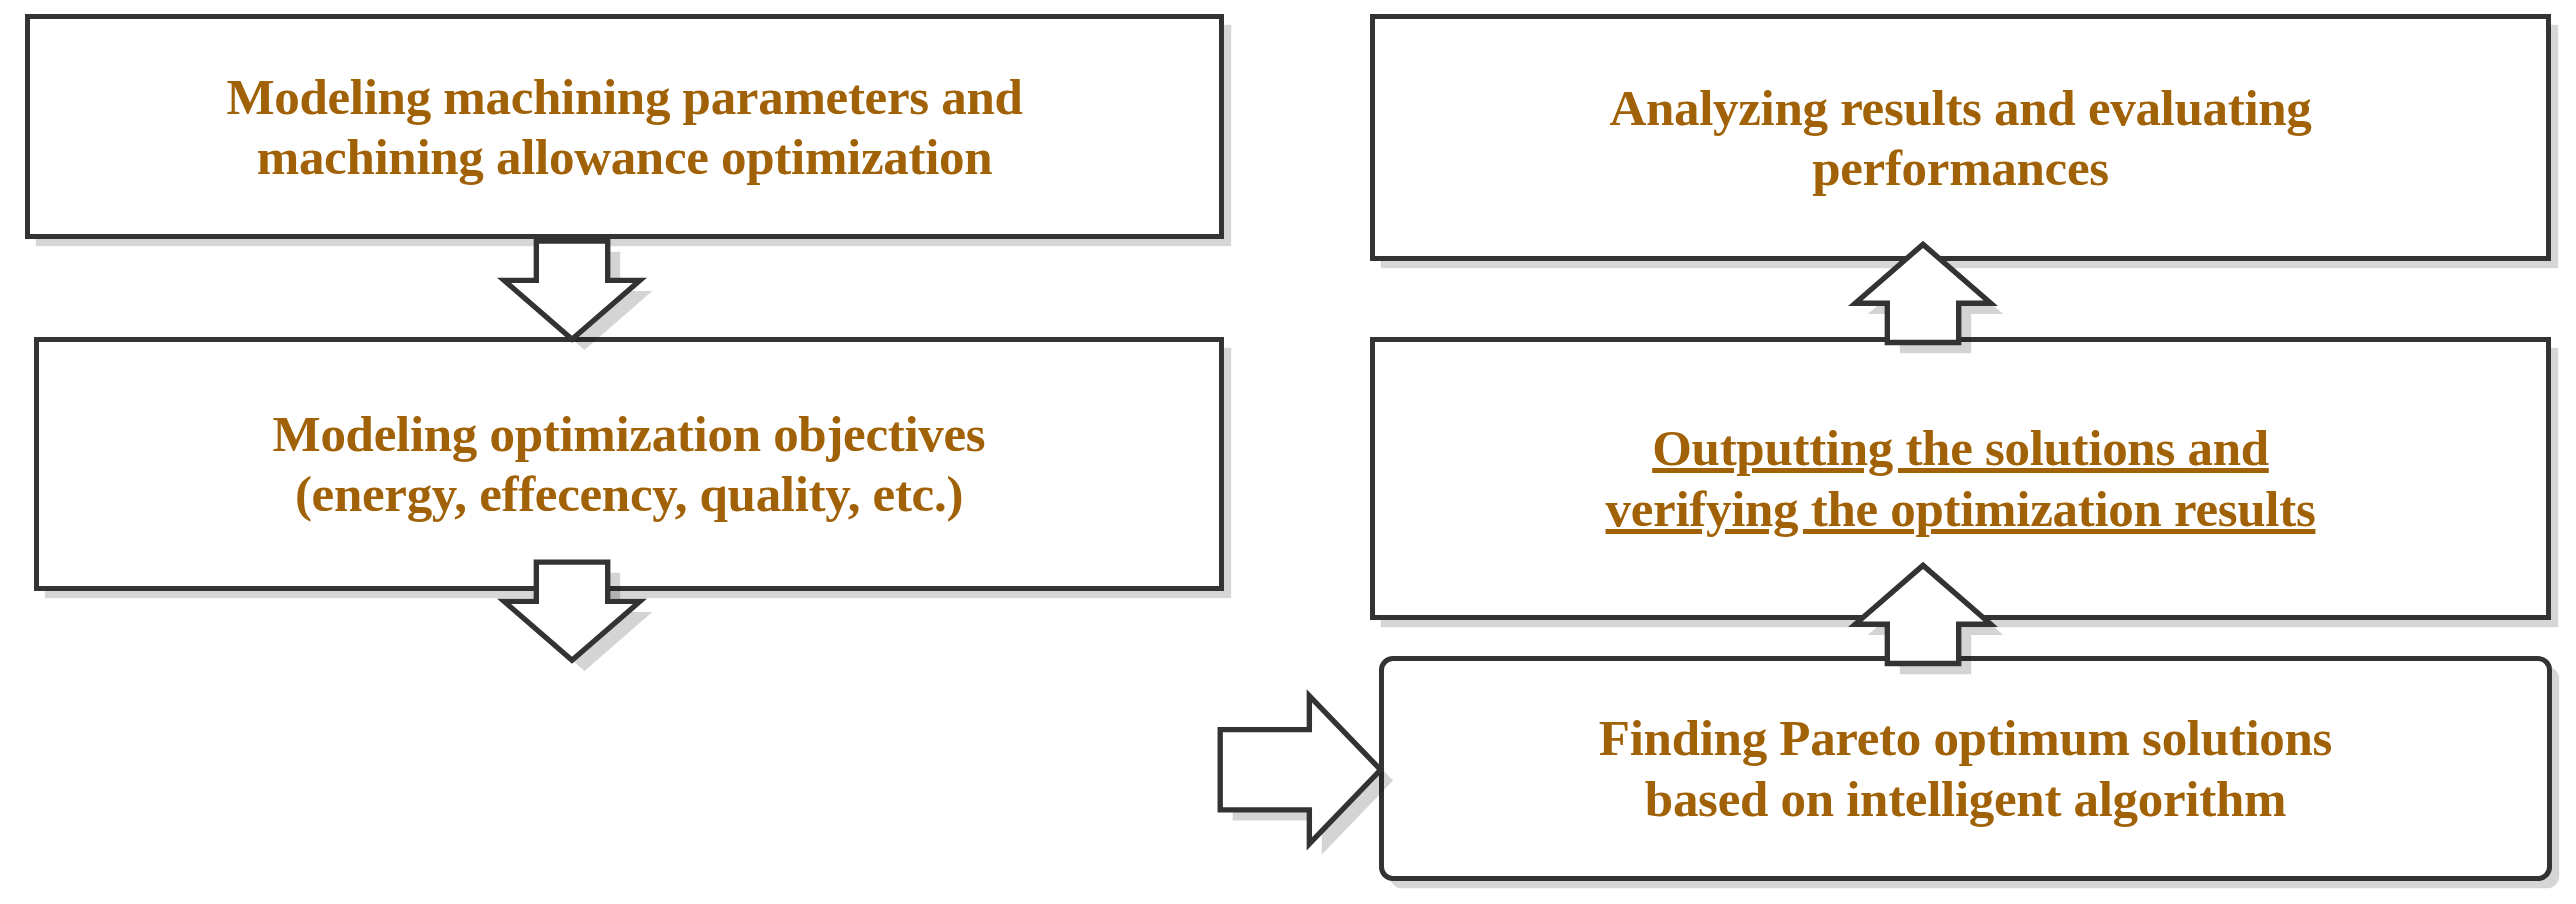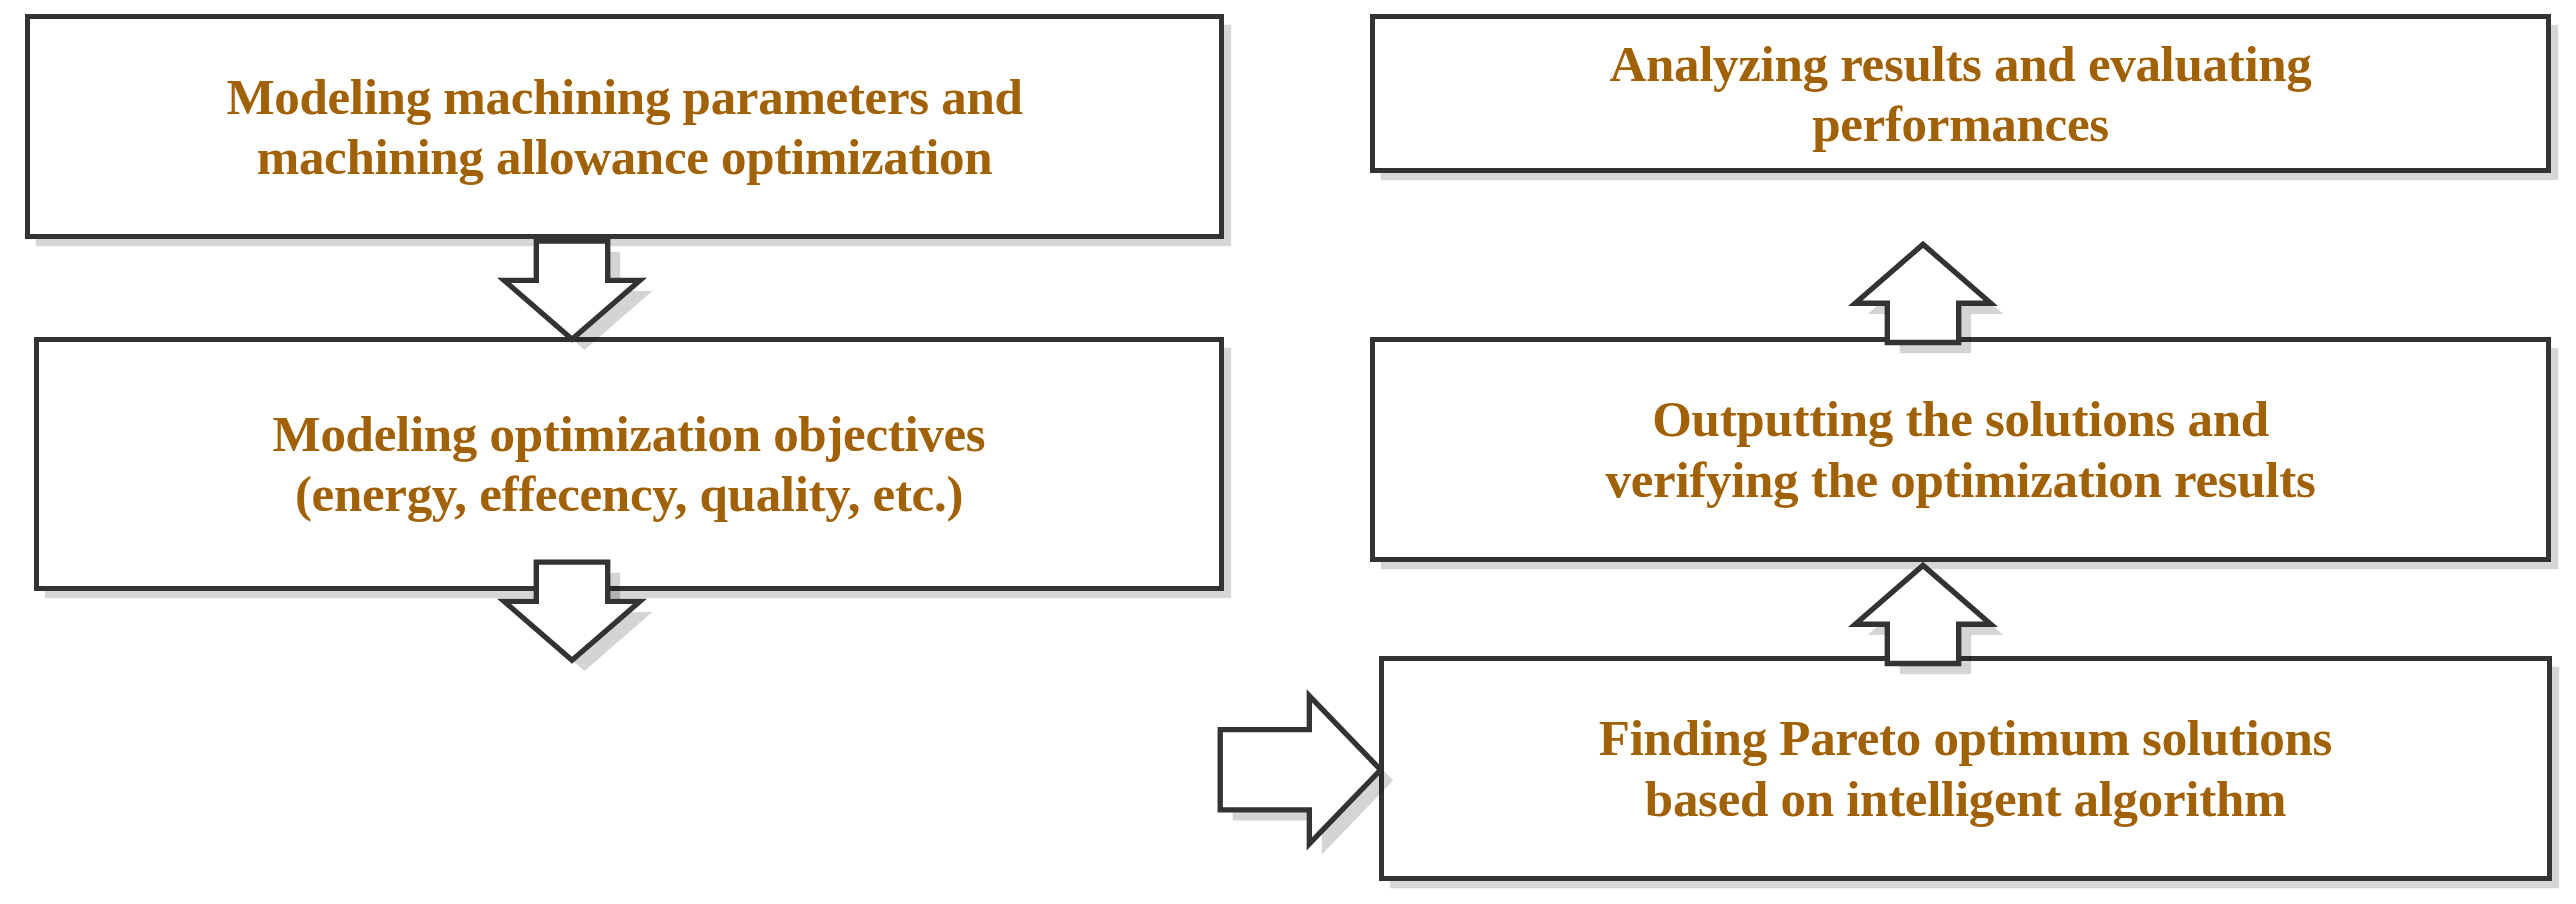--- a/index.html
+++ b/index.html
@@ -37,23 +37,23 @@
     display: block;
     white-space: pre-line;
     padding: 0 12.5px;
   }
 
   
   #box-modeling-params { left: 25px;  top: 14.3px;  width: 1199px; height: 225px; font-size: 51px; }
   #box-modeling-obj    { left: 34px;  top: 337px; width: 1190px; height: 254px; font-size: 51px; }
   #box-experiments     { left: 34px;  top: 656px; width: 1190px; height: 225px; font-size: 51px; }
 
-  #box-analyzing       { left: 1370px; top: 14.3px;  width: 1181px; height: 159px; font-size: 51px; }
-  #box-outputting      { left: 1370px; top: 337px; width: 1181px; height: 225px; font-size: 51px; }
-  #box-pareto          { left: 1379px; top: 656px; width: 1173px; height: 225px; font-size: 51px; }
+  #box-analyzing       { left: 1370px; top: 14.3px;  width: 1181px; height: 247px; font-size: 51px; }
+  #box-outputting      { left: 1370px; top: 337px; width: 1181px; height: 283px; font-size: 51px; text-decoration: underline; }
+  #box-pareto          { left: 1379px; top: 656px; width: 1173px; height: 225px; font-size: 51px; border-radius: 14px; }
 
   
   .arrow {
     position: absolute;
   }
   .arrow svg { display: block; overflow: visible; }
   .arrow-shape {
     fill: #ffffff;
     stroke: #333333;
     stroke-width: 6;

